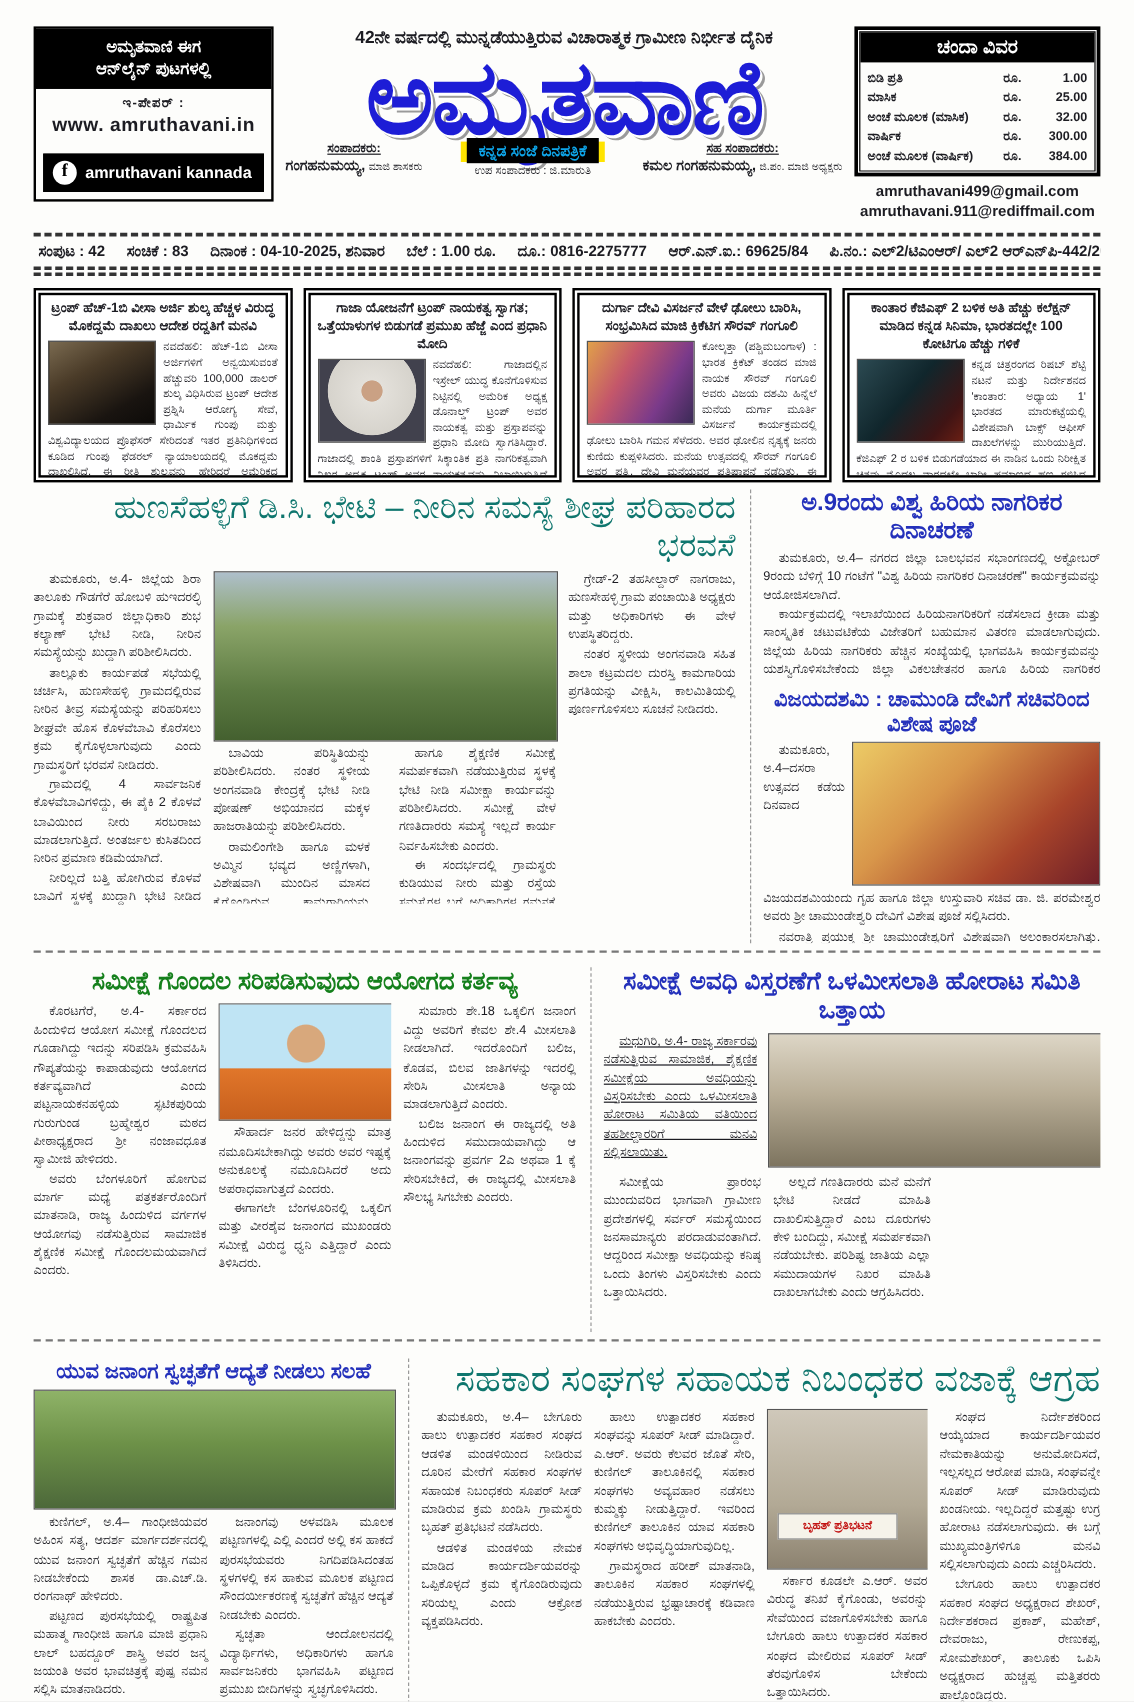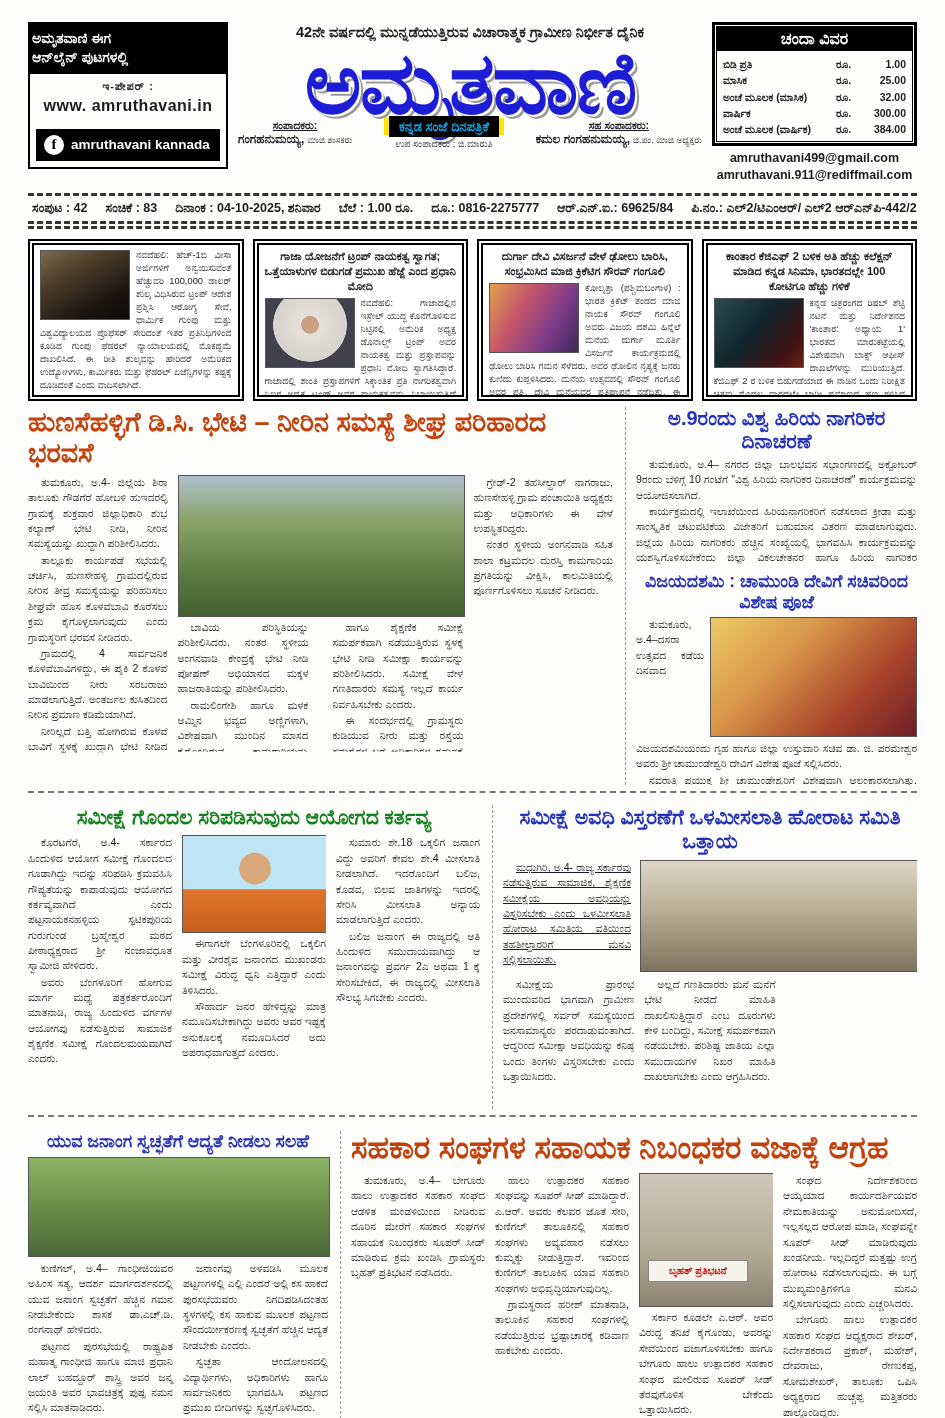--- a/index.html
+++ b/index.html
@@ -4,21 +4,21 @@
 <style>
   html,body{margin:0;padding:0;background:#e8e8e8;}
   .page{width:945px;height:1418px;background:#fdfdfb;margin:0 auto;position:relative;
         font-family:"Liberation Sans","DejaVu Sans",sans-serif;color:#1c1c22;overflow:hidden;}
   p.para{margin:0 0 1px 0;text-indent:13px;text-align:justify;}
   .col{overflow:hidden;}
 
   
   .header{display:flex;gap:10px;padding:22px 28px 0 28px;align-items:flex-start;}
   .online-box{width:196px;border:2px solid #000;flex:none;}
-  .online-top{background:#000;color:#fff;font-weight:bold;font-size:14px;
+  .online-top{background:#000;color:#fff;text-align:center;font-weight:bold;font-size:14px;
               line-height:1.35;padding:5px 2px;border-bottom:2px solid #000;}
   .online-mid{text-align:center;padding:6px 2px 8px;}
   .epaper{font-size:11px;font-weight:bold;letter-spacing:1px;}
   .site{font-size:16px;font-weight:bold;margin-top:4px;letter-spacing:.5px;}
   .online-bot{background:#000;color:#fff;display:flex;align-items:center;gap:7px;
               padding:5px 7px;margin:6px;border:1px solid #000;}
   .fb-circle{width:20px;height:20px;border-radius:50%;background:#fff;color:#000;font-weight:bold;
              font-family:"Liberation Serif",serif;display:flex;align-items:center;justify-content:center;
              font-size:15px;flex:none;}
   .fb-name{font-size:13.5px;font-weight:bold;}
@@ -69,21 +69,21 @@
   .ph-monk{background:radial-gradient(circle at 50% 34%,#d8a87c 16%,rgba(0,0,0,0) 17%),
            linear-gradient(180deg,#bfe4f4 0%,#bfe4f4 55%,#e0762a 56%,#c75f1d 100%);}
   .ph-group{background:linear-gradient(180deg,#ddd6c6 0%,#b9ae97 45%,#7d745f 100%);}
   .ph-youth{background:linear-gradient(180deg,#8fb368 0%,#6d9148 45%,#4c683a 100%);}
   .ph-protest{background:linear-gradient(180deg,#cfc8ba 0%,#b2a995 60%,#8c8270 100%);position:relative;}
   .banner{position:absolute;left:6%;bottom:18%;width:70%;background:#f6f3ea;border:1px solid #888;
           color:#c21212;font-weight:bold;font-size:10px;text-align:center;padding:3px 2px;}
 
   
   .band{margin:6px 28px 0;}
-  .h-red{color:#c2410c;font-weight:bold;text-align:left;margin:0;}
+  .h-red{color:#0f766e;font-weight:normal;text-align:right;margin:0;}
   .h-blue{color:#2431bb;font-weight:bold;text-align:center;margin:0;}
   .h-green{color:#15801c;font-weight:bold;text-align:center;margin:0;}
   .bodytext{font-size:10.6px;line-height:1.45;}
 
   .band1{display:grid;grid-template-columns:585px 1fr;gap:12px;border-bottom:2px dashed #777;padding-bottom:6px;}
   .a1-head{font-size:27px;line-height:1.15;}
   .a1-body{display:grid;grid-template-columns:1fr 2.05fr 1fr;gap:10px;margin-top:6px;height:278px;}
   .a1-mid .photo{width:100%;height:140px;border:1px solid #555;margin-bottom:3px;}
   .a1-midcols{display:grid;grid-template-columns:1fr 1fr;gap:24px;height:132px;}
   .rightstack{border-left:1px dashed #999;padding-left:10px;overflow:hidden;}
@@ -198,20 +198,21 @@
     <span>ದಿನಾಂಕ : 04-10-2025, ಶನಿವಾರ</span>
     <span>ಬೆಲೆ : 1.00 ರೂ.</span>
     <span>ದೂ.: 0816-2275777</span>
     <span>ಆರ್.ಎನ್.ಐ.: 69625/84</span>
     <span>ಪಿ.ನಂ.: ಎಲ್2/ಟಿಎಂಆರ್/ ಎಲ್2 ಆರ್‌ಎನ್‌ಪಿ-442/2024-2026</span>
   </div>
   <div class="infoline-sub"></div>
 
   <div class="topboxes">
     <div class="tbox bodytext">
+      <h3>ಟ್ರಂಪ್ ಹೆಚ್-1ಬಿ ವೀಸಾ ಅರ್ಜಿ ಶುಲ್ಕ ಹೆಚ್ಚಳ ವಿರುದ್ಧ ಮೊಕದ್ದಮೆ ದಾಖಲು ಆದೇಶ ರದ್ದತಿಗೆ ಮನವಿ</h3>
       <div class="photo ph-trump"></div>
       <div>
           <p class="para">ನವದೆಹಲಿ: ಹೆಚ್-1ಬಿ ವೀಸಾ ಅರ್ಜಿಗಳಿಗೆ ಅನ್ವಯಿಸುವಂತೆ ಹೆಚ್ಚುವರಿ 100,000 ಡಾಲರ್ ಶುಲ್ಕ ವಿಧಿಸಿರುವ ಟ್ರಂಪ್ ಆದೇಶ ಪ್ರಶ್ನಿಸಿ ಆರೋಗ್ಯ ಸೇವೆ, ಧಾರ್ಮಿಕ ಗುಂಪು ಮತ್ತು ವಿಶ್ವವಿದ್ಯಾಲಯದ ಪ್ರೊಫೆಸರ್ ಸೇರಿದಂತೆ ಇತರ ಪ್ರತಿನಿಧಿಗಳಿಂದ ಕೂಡಿದ ಗುಂಪು ಫೆಡರಲ್ ನ್ಯಾಯಾಲಯದಲ್ಲಿ ಮೊಕದ್ದಮೆ ದಾಖಲಿಸಿದೆ. ಈ ರೀತಿ ಶುಲ್ಕವನ್ನು ಹೇರಿದರೆ ಅಮೆರಿಕದ ಉದ್ಯೋಗಿಗಳು, ಕಾರ್ಮಿಕರು ಮತ್ತು ಫೆಡರಲ್ ಏಜೆನ್ಸಿಗಳನ್ನು ಕಷ್ಟಕ್ಕೆ ದೂಡಿದಂತೆ ಎಂದು ವಾದಿಸಲಾಗಿದೆ.</p>
         </div>
     </div>
     <div class="tbox bodytext">
       <h3>ಗಾಜಾ ಯೋಜನೆಗೆ ಟ್ರಂಪ್ ನಾಯಕತ್ವ ಸ್ವಾಗತ; ಒತ್ತೆಯಾಳುಗಳ ಬಿಡುಗಡೆ ಪ್ರಮುಖ ಹೆಜ್ಜೆ ಎಂದ ಪ್ರಧಾನಿ ಮೋದಿ</h3>
       <div class="photo ph-modi"></div>
       <div>
           <p class="para">ನವದೆಹಲಿ: ಗಾಜಾದಲ್ಲಿನ ಇಸ್ರೇಲ್ ಯುದ್ಧ ಕೊನೆಗೊಳಿಸುವ ನಿಟ್ಟಿನಲ್ಲಿ ಅಮೆರಿಕ ಅಧ್ಯಕ್ಷ ಡೊನಾಲ್ಡ್ ಟ್ರಂಪ್ ಅವರ ನಾಯಕತ್ವ ಮತ್ತು ಪ್ರಸ್ತಾಪವನ್ನು ಪ್ರಧಾನಿ ಮೋದಿ ಸ್ವಾಗತಿಸಿದ್ದಾರೆ. ಗಾಜಾದಲ್ಲಿ ಶಾಂತಿ ಪ್ರಸ್ತಾಪಗಳಿಗೆ ಸಿಕ್ಕಾಂತಿಕ ಪ್ರತಿ ನಾಗರಿಕತ್ವವಾಗಿ ನಿಖರ ಅಧ್ಯಕ್ಷ ಟ್ರಂಪ್ ಅವರ ನಾಯಕತ್ವವನ್ನು ನಿಭಾಯಿಸುತ್ತಿದೆ ಎಂದು ಅವರು ತಿಳಿಸಿದ್ದಾರೆ. ಈ ಕುರಿತು ಸಾಮಾಜಿಕ ಜಾಲತಾಣ ಎಕ್ಸ್‌ನಲ್ಲಿ ಪೋಸ್ಟ್ ಮಾಡಿರುವ ಪ್ರಧಾನಿ ಮೋದಿ, ಹಮಾಸ್ ಇಸ್ರೇಲಿ ಒತ್ತೆಯಾಳುಗಳನ್ನು ಬಿಡುಗಡೆ ಮಾಡಿ ಈ ಪ್ರಕ್ರಿಯೆಯಲ್ಲಿ ಶಾಂತಿಯನ್ನು ಪುನಃಸ್ಥಾಪಿಸುವ ಪ್ರಯತ್ನಗಳಲ್ಲಿ ಮಹತ್ವದ ಹೆಜ್ಜೆಯಾಗಿದೆ ಎಂದಿದ್ದಾರೆ.</p>
@@ -288,22 +289,22 @@
     <div>
       <h2 class="h-green a4-head">ಸಮೀಕ್ಷೆ ಗೊಂದಲ ಸರಿಪಡಿಸುವುದು ಆಯೋಗದ ಕರ್ತವ್ಯ</h2>
       <div class="a4-body bodytext">
         <div class="col">
             <p class="para">ಕೊರಟಗೆರೆ, ಅ.4- ಸರ್ಕಾರದ ಹಿಂದುಳಿದ ಆಯೋಗ ಸಮೀಕ್ಷೆ ಗೊಂದಲದ ಗೂಡಾಗಿದ್ದು ಇದನ್ನು ಸರಿಪಡಿಸಿ ಕ್ರಮವಹಿಸಿ ಗೌಪ್ಯತೆಯನ್ನು ಕಾಪಾಡುವುದು ಆಯೋಗದ ಕರ್ತವ್ಯವಾಗಿದೆ ಎಂದು ಪಟ್ಟನಾಯಕನಹಳ್ಳಿಯ ಸ್ಫಟಿಕಪುರಿಯ ಗುರುಗುಂಡ ಬ್ರಹ್ಮೇಶ್ವರ ಮಠದ ಪೀಠಾಧ್ಯಕ್ಷರಾದ ಶ್ರೀ ನಂಜಾವಧೂತ ಸ್ವಾಮೀಜಿ ಹೇಳಿದರು.</p>
             <p class="para">ಅವರು ಬೆಂಗಳೂರಿಗೆ ಹೋಗುವ ಮಾರ್ಗ ಮಧ್ಯೆ ಪತ್ರಕರ್ತರೊಂದಿಗೆ ಮಾತನಾಡಿ, ರಾಜ್ಯ ಹಿಂದುಳಿದ ವರ್ಗಗಳ ಆಯೋಗವು ನಡೆಸುತ್ತಿರುವ ಸಾಮಾಜಿಕ ಶೈಕ್ಷಣಿಕ ಸಮೀಕ್ಷೆ ಗೊಂದಲಮಯವಾಗಿದೆ ಎಂದರು.</p>
           </div>
         <div class="col">
           <div class="photo ph-monk"></div>
           <div>
+              <p class="para">ಸೌಹಾರ್ದ ಜನರ ಹೇಳಿದ್ದನ್ನು ಮಾತ್ರ ನಮೂದಿಸಬೇಕಾಗಿದ್ದು ಅವರು ಅವರ ಇಷ್ಟಕ್ಕೆ ಅನುಕೂಲಕ್ಕೆ ನಮೂದಿಸಿದರೆ ಅದು ಅಪರಾಧವಾಗುತ್ತದೆ ಎಂದರು.</p>
               <p class="para">ಈಗಾಗಲೇ ಬೆಂಗಳೂರಿನಲ್ಲಿ ಒಕ್ಕಲಿಗ ಮತ್ತು ವೀರಶೈವ ಜನಾಂಗದ ಮುಖಂಡರು ಸಮೀಕ್ಷೆ ವಿರುದ್ಧ ಧ್ವನಿ ಎತ್ತಿದ್ದಾರೆ ಎಂದು ತಿಳಿಸಿದರು.</p>
-              <p class="para">ಸೌಹಾರ್ದ ಜನರ ಹೇಳಿದ್ದನ್ನು ಮಾತ್ರ ನಮೂದಿಸಬೇಕಾಗಿದ್ದು ಅವರು ಅವರ ಇಷ್ಟಕ್ಕೆ ಅನುಕೂಲಕ್ಕೆ ನಮೂದಿಸಿದರೆ ಅದು ಅಪರಾಧವಾಗುತ್ತದೆ ಎಂದರು.</p>
             </div>
         </div>
         <div class="col">
             <p class="para">ಸುಮಾರು ಶೇ.18 ಒಕ್ಕಲಿಗ ಜನಾಂಗ ವಿದ್ದು ಅವರಿಗೆ ಕೇವಲ ಶೇ.4 ಮೀಸಲಾತಿ ನೀಡಲಾಗಿದೆ. ಇದರೊಂದಿಗೆ ಬಲಿಜ, ಕೊಡವ, ಬಿಲವ ಜಾತಿಗಳನ್ನು ಇದರಲ್ಲಿ ಸೇರಿಸಿ ಮೀಸಲಾತಿ ಅನ್ಯಾಯ ಮಾಡಲಾಗುತ್ತಿದೆ ಎಂದರು.</p>
             <p class="para">ಬಲಿಜ ಜನಾಂಗ ಈ ರಾಜ್ಯದಲ್ಲಿ ಅತಿ ಹಿಂದುಳಿದ ಸಮುದಾಯವಾಗಿದ್ದು ಆ ಜನಾಂಗವನ್ನು ಪ್ರವರ್ಗ 2ಎ ಅಥವಾ 1 ಕ್ಕೆ ಸೇರಿಸಬೇಕಿದೆ, ಈ ರಾಜ್ಯದಲ್ಲಿ ಮೀಸಲಾತಿ ಸೌಲಭ್ಯ ಸಿಗಬೇಕು ಎಂದರು.</p>
           </div>
       </div>
     </div>
 
     <div class="a5">
@@ -335,20 +336,21 @@
           <p class="para">ಜನಾಂಗವು ಅಳವಡಿಸಿ ಮೂಲಕ ಪಟ್ಟಣಗಳಲ್ಲಿ ಎಲ್ಲಿ ಎಂದರೆ ಅಲ್ಲಿ ಕಸ ಹಾಕದೆ ಪುರಸಭೆಯವರು ನಿಗದಿಪಡಿಸಿದಂತಹ ಸ್ಥಳಗಳಲ್ಲಿ ಕಸ ಹಾಕುವ ಮೂಲಕ ಪಟ್ಟಣದ ಸೌಂದರ್ಯೀಕರಣಕ್ಕೆ ಸ್ವಚ್ಛತೆಗೆ ಹೆಚ್ಚಿನ ಆದ್ಯತೆ ನೀಡಬೇಕು ಎಂದರು.</p>
           <p class="para">ಸ್ವಚ್ಛತಾ ಆಂದೋಲನದಲ್ಲಿ ವಿದ್ಯಾರ್ಥಿಗಳು, ಅಧಿಕಾರಿಗಳು ಹಾಗೂ ಸಾರ್ವಜನಿಕರು ಭಾಗವಹಿಸಿ ಪಟ್ಟಣದ ಪ್ರಮುಖ ಬೀದಿಗಳನ್ನು ಸ್ವಚ್ಛಗೊಳಿಸಿದರು.</p>
         </div>
     </div>
 
     <div class="a7">
       <h2 class="h-red a7-head">ಸಹಕಾರ ಸಂಘಗಳ ಸಹಾಯಕ ನಿಬಂಧಕರ ವಜಾಕ್ಕೆ ಆಗ್ರಹ</h2>
       <div class="a7-body bodytext">
         <div class="col">
             <p class="para">ತುಮಕೂರು, ಅ.4– ಬೇಗೂರು ಹಾಲು ಉತ್ಪಾದಕರ ಸಹಕಾರ ಸಂಘದ ಆಡಳಿತ ಮಂಡಳಿಯಿಂದ ನೀಡಿರುವ ದೂರಿನ ಮೇರೆಗೆ ಸಹಕಾರ ಸಂಘಗಳ ಸಹಾಯಕ ನಿಬಂಧಕರು ಸೂಪರ್ ಸೀಡ್ ಮಾಡಿರುವ ಕ್ರಮ ಖಂಡಿಸಿ ಗ್ರಾಮಸ್ಥರು ಬೃಹತ್ ಪ್ರತಿಭಟನೆ ನಡೆಸಿದರು.</p>
+            <p class="para">ಆಡಳಿತ ಮಂಡಳಿಯ ನೇಮಕ ಮಾಡಿದ ಕಾರ್ಯದರ್ಶಿಯವರನ್ನು ಒಪ್ಪಿಕೊಳ್ಳದೆ ಕ್ರಮ ಕೈಗೊಂಡಿರುವುದು ಸರಿಯಲ್ಲ ಎಂದು ಆಕ್ರೋಶ ವ್ಯಕ್ತಪಡಿಸಿದರು.</p>
           </div>
         <div class="col">
             <p class="para">ಹಾಲು ಉತ್ಪಾದಕರ ಸಹಕಾರ ಸಂಘವನ್ನು ಸೂಪರ್ ಸೀಡ್ ಮಾಡಿದ್ದಾರೆ. ಎ.ಆರ್. ಅವರು ಕೆಲವರ ಜೊತೆ ಸೇರಿ, ಕುಣಿಗಲ್ ತಾಲೂಕಿನಲ್ಲಿ ಸಹಕಾರ ಸಂಘಗಳು ಅವ್ಯವಹಾರ ನಡೆಸಲು ಕುಮ್ಮಕ್ಕು ನೀಡುತ್ತಿದ್ದಾರೆ. ಇವರಿಂದ ಕುಣಿಗಲ್ ತಾಲೂಕಿನ ಯಾವ ಸಹಕಾರಿ ಸಂಘಗಳು ಅಭಿವೃದ್ಧಿಯಾಗುವುದಿಲ್ಲ.</p>
             <p class="para">ಗ್ರಾಮಸ್ಥರಾದ ಹರೀಶ್ ಮಾತನಾಡಿ, ತಾಲೂಕಿನ ಸಹಕಾರ ಸಂಘಗಳಲ್ಲಿ ನಡೆಯುತ್ತಿರುವ ಭ್ರಷ್ಟಾಚಾರಕ್ಕೆ ಕಡಿವಾಣ ಹಾಕಬೇಕು ಎಂದರು.</p>
           </div>
         <div class="col">
           <div class="photo ph-protest">
             <div class="banner">ಬೃಹತ್ ಪ್ರತಿಭಟನೆ</div>
           </div>
           <div>

